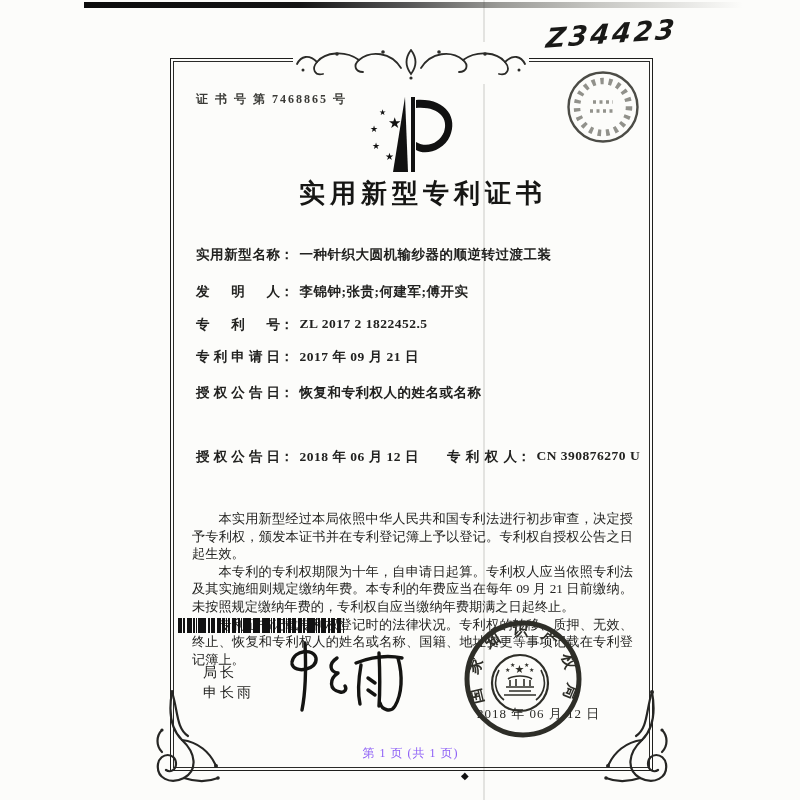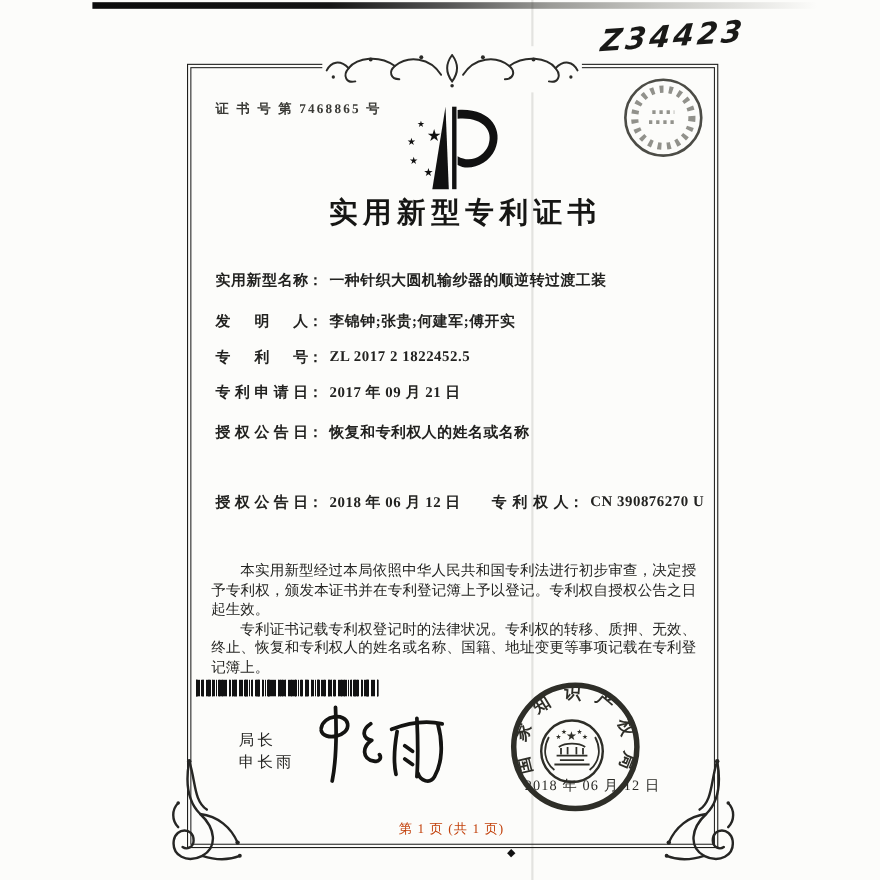--- a/index.html
+++ b/index.html
@@ -47,33 +47,33 @@
   .paras p{margin:0;text-indent:2em;}
 
   
   .barcode{left:178px;top:618px;width:166px;height:15px;
     background-image:
       repeating-linear-gradient(90deg,#121212 0 2px,rgba(0,0,0,0) 2px 5px),
       repeating-linear-gradient(90deg,#121212 0 1px,rgba(0,0,0,0) 1px 3px),
       repeating-linear-gradient(90deg,#121212 0 3px,rgba(0,0,0,0) 3px 11px);}
 
   
-  .signer{left:217px;font-size:14px;letter-spacing:3px;color:#242422;}
+  .signer{left:203px;font-size:14px;letter-spacing:3px;color:#242422;}
   .sig-svg{left:282px;top:640px;}
 
   
   .seal{left:453px;top:609px;}
   .seal-date{left:477px;top:705px;font-size:13px;letter-spacing:1px;color:#2b2b27;z-index:5;}
 
   
   .agency{left:565px;top:69px;}
 
   
   .footer{left:170px;top:745px;width:481px;text-align:center;font-size:12px;
-    letter-spacing:1px;color:#c2410c;}
+    letter-spacing:1px;color:#8b5cf6;}
 
   
   .flourish-top{left:293px;top:42px;width:236px;height:42px;background:#fcfcfa;}
   .corner-l{left:148px;top:690px;}
   .corner-r{left:604px;top:690px;transform:scaleX(-1);}
   .diamond{left:461px;top:770px;font-size:10px;color:#111;}
   svg{display:block;}
 </style>
 </head>
 <body>
@@ -150,20 +150,21 @@
   </div>
   <div class="frow" style="top:448px">
     <span class="flabel">授权公告日</span><span class="fcolon">：</span><span class="fval">2018 年 06 月 12 日</span>
     <span class="grant">
       <span class="flabel">专利权人</span><span class="fcolon">：</span><span class="fval">CN 390876270 U</span>
     </span>
   </div>
 
   <div class="abs paras">
     <p>本实用新型经过本局依照中华人民共和国专利法进行初步审查，决定授予专利权，颁发本证书并在专利登记簿上予以登记。专利权自授权公告之日起生效。</p>
+    <p>本专利的专利权期限为十年，自申请日起算。专利权人应当依照专利法及其实施细则规定缴纳年费。本专利的年费应当在每年 09 月 21 日前缴纳。未按照规定缴纳年费的，专利权自应当缴纳年费期满之日起终止。</p>
     <p>专利证书记载专利权登记时的法律状况。专利权的转移、质押、无效、终止、恢复和专利权人的姓名或名称、国籍、地址变更等事项记载在专利登记簿上。</p>
   </div>
 
   <div class="abs barcode"></div>
 
   <div class="abs signer" style="top:664px">局长</div>
   <div class="abs signer" style="top:684px">申长雨</div>
 
   <div class="abs sig-svg">
     <svg width="130" height="80" viewBox="0 0 130 80">

